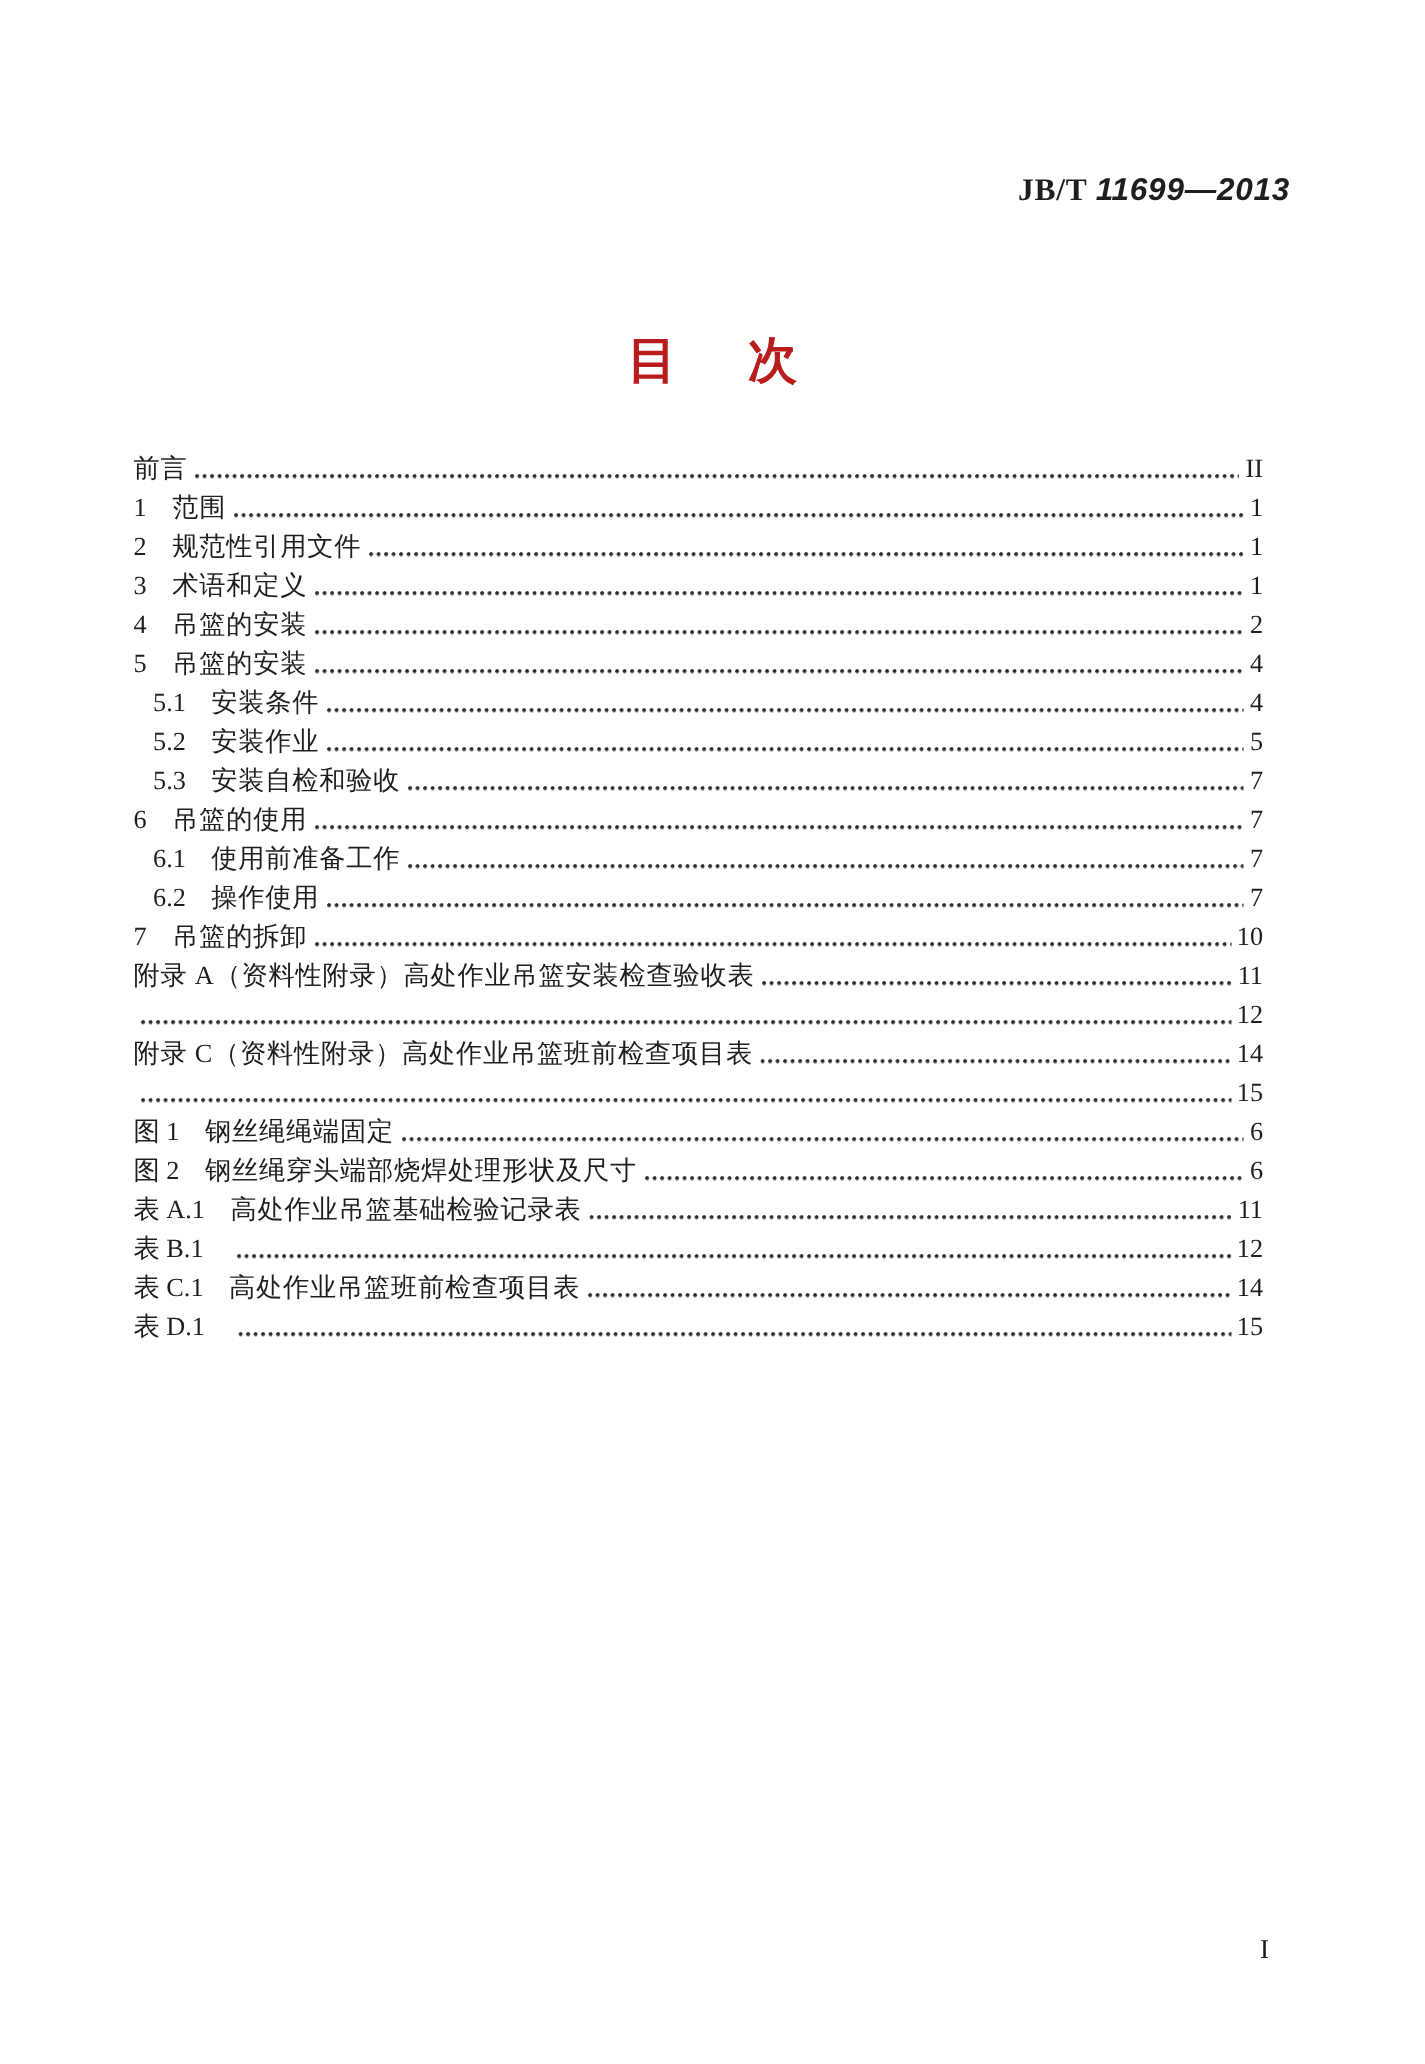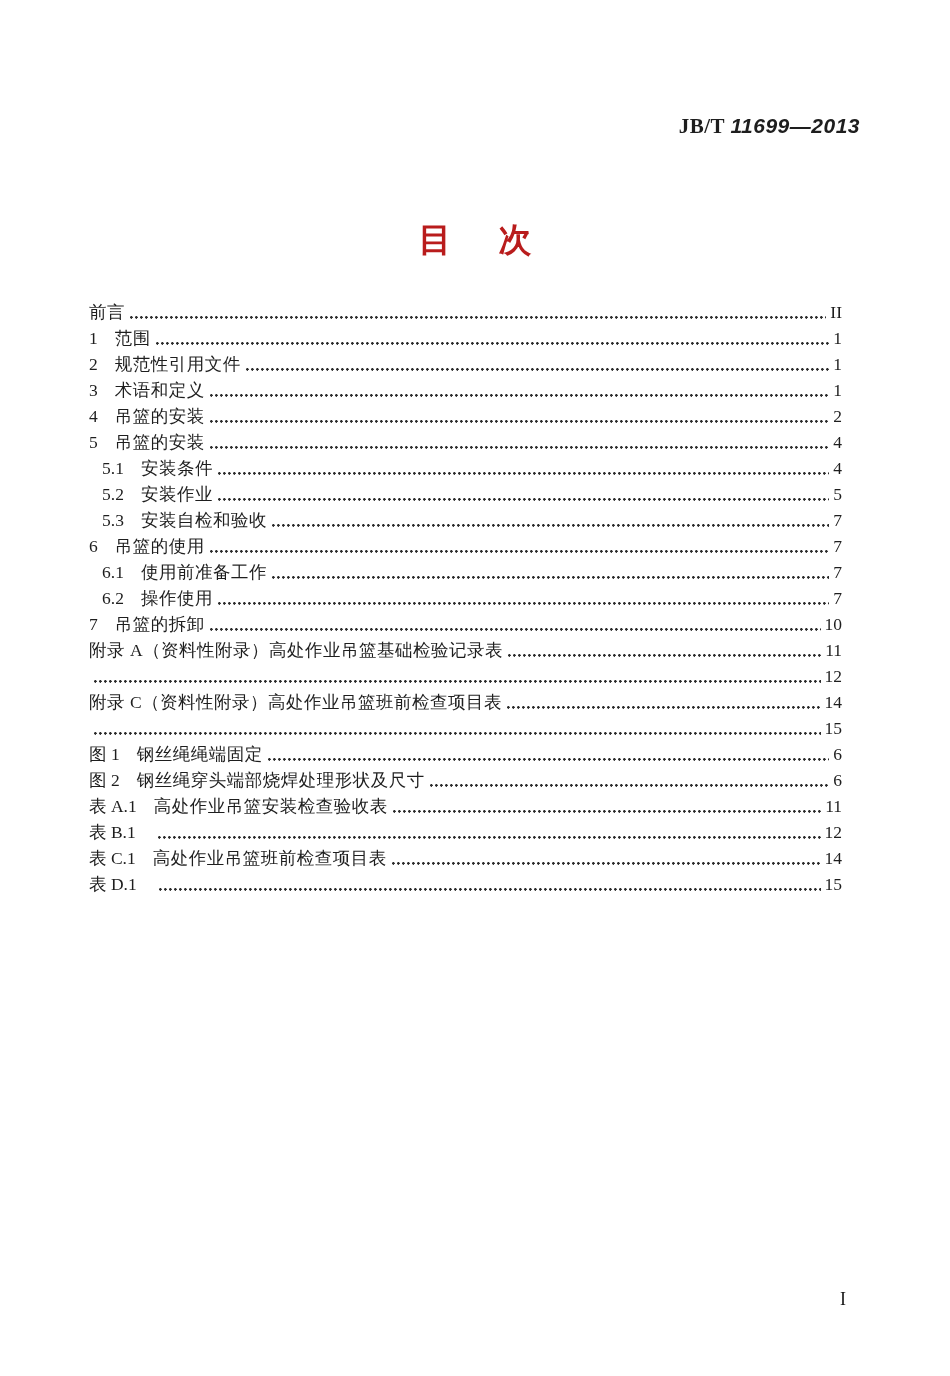--- a/index.html
+++ b/index.html
@@ -185,21 +185,21 @@
 
     <div class="toc-row">
       <span class="toc-num">7</span>
       <span class="toc-title-text">吊篮的拆卸</span>
       <span class="toc-dots"></span>
       <span class="toc-page">10</span>
     </div>
 
     <div class="toc-row">
 
-      <span class="toc-title-text">附录 A（资料性附录）高处作业吊篮基础检验记录表</span>
+      <span class="toc-title-text">附录 A（资料性附录）高处作业吊篮安装检查验收表</span>
       <span class="toc-dots"></span>
       <span class="toc-page">11</span>
     </div>
 
     <div class="toc-row">
 
       <span class="toc-dots"></span>
       <span class="toc-page">12</span>
     </div>
 
@@ -225,21 +225,21 @@
 
     <div class="toc-row">
       <span class="toc-num">图 2</span>
       <span class="toc-title-text">钢丝绳穿头端部烧焊处理形状及尺寸</span>
       <span class="toc-dots"></span>
       <span class="toc-page">6</span>
     </div>
 
     <div class="toc-row">
       <span class="toc-num">表 A.1</span>
-      <span class="toc-title-text">高处作业吊篮安装检查验收表</span>
+      <span class="toc-title-text">高处作业吊篮基础检验记录表</span>
       <span class="toc-dots"></span>
       <span class="toc-page">11</span>
     </div>
 
     <div class="toc-row">
       <span class="toc-num">表 B.1</span>
       <span class="toc-dots"></span>
       <span class="toc-page">12</span>
     </div>
 

